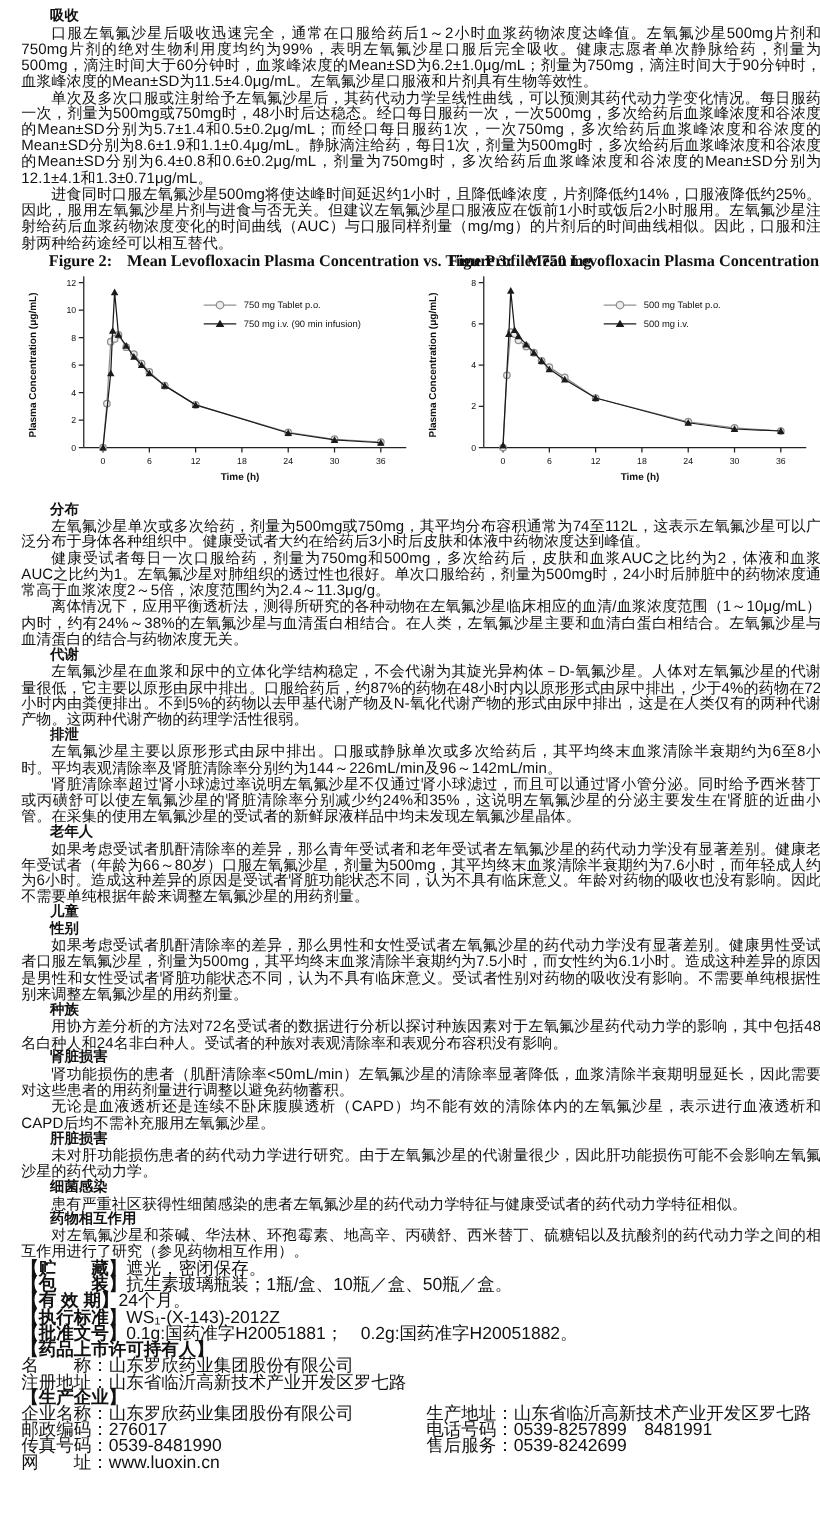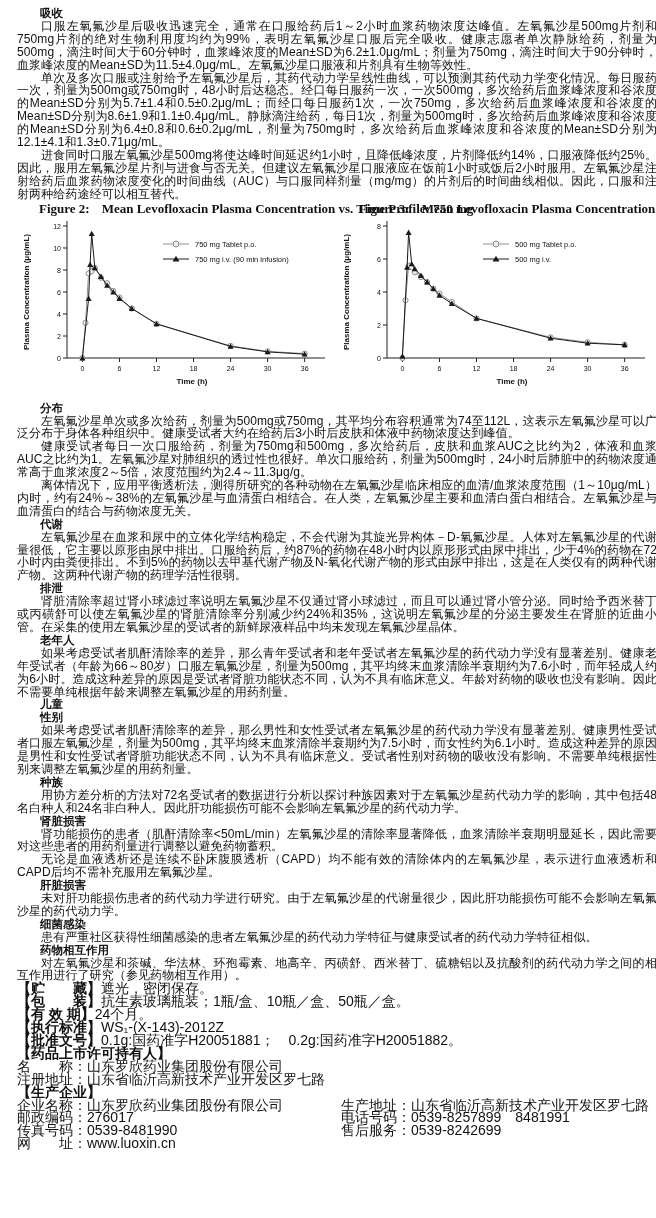--- a/index.html
+++ b/index.html
@@ -178,28 +178,29 @@
       </div>
     </div>
   <div id="sections-bottom">
       <div class="sec-heading">分布</div>
       <div class="para">左氧氟沙星单次或多次给药，剂量为500mg或750mg，其平均分布容积通常为74至112L，这表示左氧氟沙星可以广泛分布于身体各种组织中。健康受试者大约在给药后3小时后皮肤和体液中药物浓度达到峰值。</div>
       <div class="para">健康受试者每日一次口服给药，剂量为750mg和500mg，多次给药后，皮肤和血浆AUC之比约为2，体液和血浆AUC之比约为1。左氧氟沙星对肺组织的透过性也很好。单次口服给药，剂量为500mg时，24小时后肺脏中的药物浓度通常高于血浆浓度2～5倍，浓度范围约为2.4～11.3μg/g。</div>
       <div class="para">离体情况下，应用平衡透析法，测得所研究的各种动物在左氧氟沙星临床相应的血清/血浆浓度范围（1～10μg/mL）内时，约有24%～38%的左氧氟沙星与血清蛋白相结合。在人类，左氧氟沙星主要和血清白蛋白相结合。左氧氟沙星与血清蛋白的结合与药物浓度无关。</div>
       <div class="sec-heading">代谢</div>
       <div class="para">左氧氟沙星在血浆和尿中的立体化学结构稳定，不会代谢为其旋光异构体－D-氧氟沙星。人体对左氧氟沙星的代谢量很低，它主要以原形由尿中排出。口服给药后，约87%的药物在48小时内以原形形式由尿中排出，少于4%的药物在72小时内由粪便排出。不到5%的药物以去甲基代谢产物及N-氧化代谢产物的形式由尿中排出，这是在人类仅有的两种代谢产物。这两种代谢产物的药理学活性很弱。</div>
       <div class="sec-heading">排泄</div>
+      <div class="para">左氧氟沙星主要以原形形式由尿中排出。口服或静脉单次或多次给药后，其平均终末血浆清除半衰期约为6至8小时。平均表观清除率及肾脏清除率分别约为144～226mL/min及96～142mL/min。</div>
       <div class="para">肾脏清除率超过肾小球滤过率说明左氧氟沙星不仅通过肾小球滤过，而且可以通过肾小管分泌。同时给予西米替丁或丙磺舒可以使左氧氟沙星的肾脏清除率分别减少约24%和35%，这说明左氧氟沙星的分泌主要发生在肾脏的近曲小管。在采集的使用左氧氟沙星的受试者的新鲜尿液样品中均未发现左氧氟沙星晶体。</div>
       <div class="sec-heading">老年人</div>
       <div class="para">如果考虑受试者肌酐清除率的差异，那么青年受试者和老年受试者左氧氟沙星的药代动力学没有显著差别。健康老年受试者（年龄为66～80岁）口服左氧氟沙星，剂量为500mg，其平均终末血浆清除半衰期约为7.6小时，而年轻成人约为6小时。造成这种差异的原因是受试者肾脏功能状态不同，认为不具有临床意义。年龄对药物的吸收也没有影响。因此不需要单纯根据年龄来调整左氧氟沙星的用药剂量。</div>
       <div class="sec-heading">儿童</div>
       <div class="sec-heading">性别</div>
       <div class="para">如果考虑受试者肌酐清除率的差异，那么男性和女性受试者左氧氟沙星的药代动力学没有显著差别。健康男性受试者口服左氧氟沙星，剂量为500mg，其平均终末血浆清除半衰期约为7.5小时，而女性约为6.1小时。造成这种差异的原因是男性和女性受试者肾脏功能状态不同，认为不具有临床意义。受试者性别对药物的吸收没有影响。不需要单纯根据性别来调整左氧氟沙星的用药剂量。</div>
       <div class="sec-heading">种族</div>
-      <div class="para">用协方差分析的方法对72名受试者的数据进行分析以探讨种族因素对于左氧氟沙星药代动力学的影响，其中包括48名白种人和24名非白种人。因此肝功能损伤可能不会影响左氧氟沙星的药代动力学。</div>
+      <div class="para">用协方差分析的方法对72名受试者的数据进行分析以探讨种族因素对于左氧氟沙星药代动力学的影响，其中包括48名白种人和24名非白种人。受试者的种族对表观清除率和表观分布容积没有影响。</div>
       <div class="sec-heading">肾脏损害</div>
       <div class="para">肾功能损伤的患者（肌酐清除率&lt;50mL/min）左氧氟沙星的清除率显著降低，血浆清除半衰期明显延长，因此需要对这些患者的用药剂量进行调整以避免药物蓄积。</div>
       <div class="para">无论是血液透析还是连续不卧床腹膜透析（CAPD）均不能有效的清除体内的左氧氟沙星，表示进行血液透析和CAPD后均不需补充服用左氧氟沙星。</div>
       <div class="sec-heading">肝脏损害</div>
       <div class="para">未对肝功能损伤患者的药代动力学进行研究。由于左氧氟沙星的代谢量很少，因此肝功能损伤可能不会影响左氧氟沙星的药代动力学。</div>
       <div class="sec-heading">细菌感染</div>
       <div class="para">患有严重社区获得性细菌感染的患者左氧氟沙星的药代动力学特征与健康受试者的药代动力学特征相似。</div>
       <div class="sec-heading">药物相互作用</div>
       <div class="para">对左氧氟沙星和茶碱、华法林、环孢霉素、地高辛、丙磺舒、西米替丁、硫糖铝以及抗酸剂的药代动力学之间的相互作用进行了研究（参见药物相互作用）。</div>
     </div>

